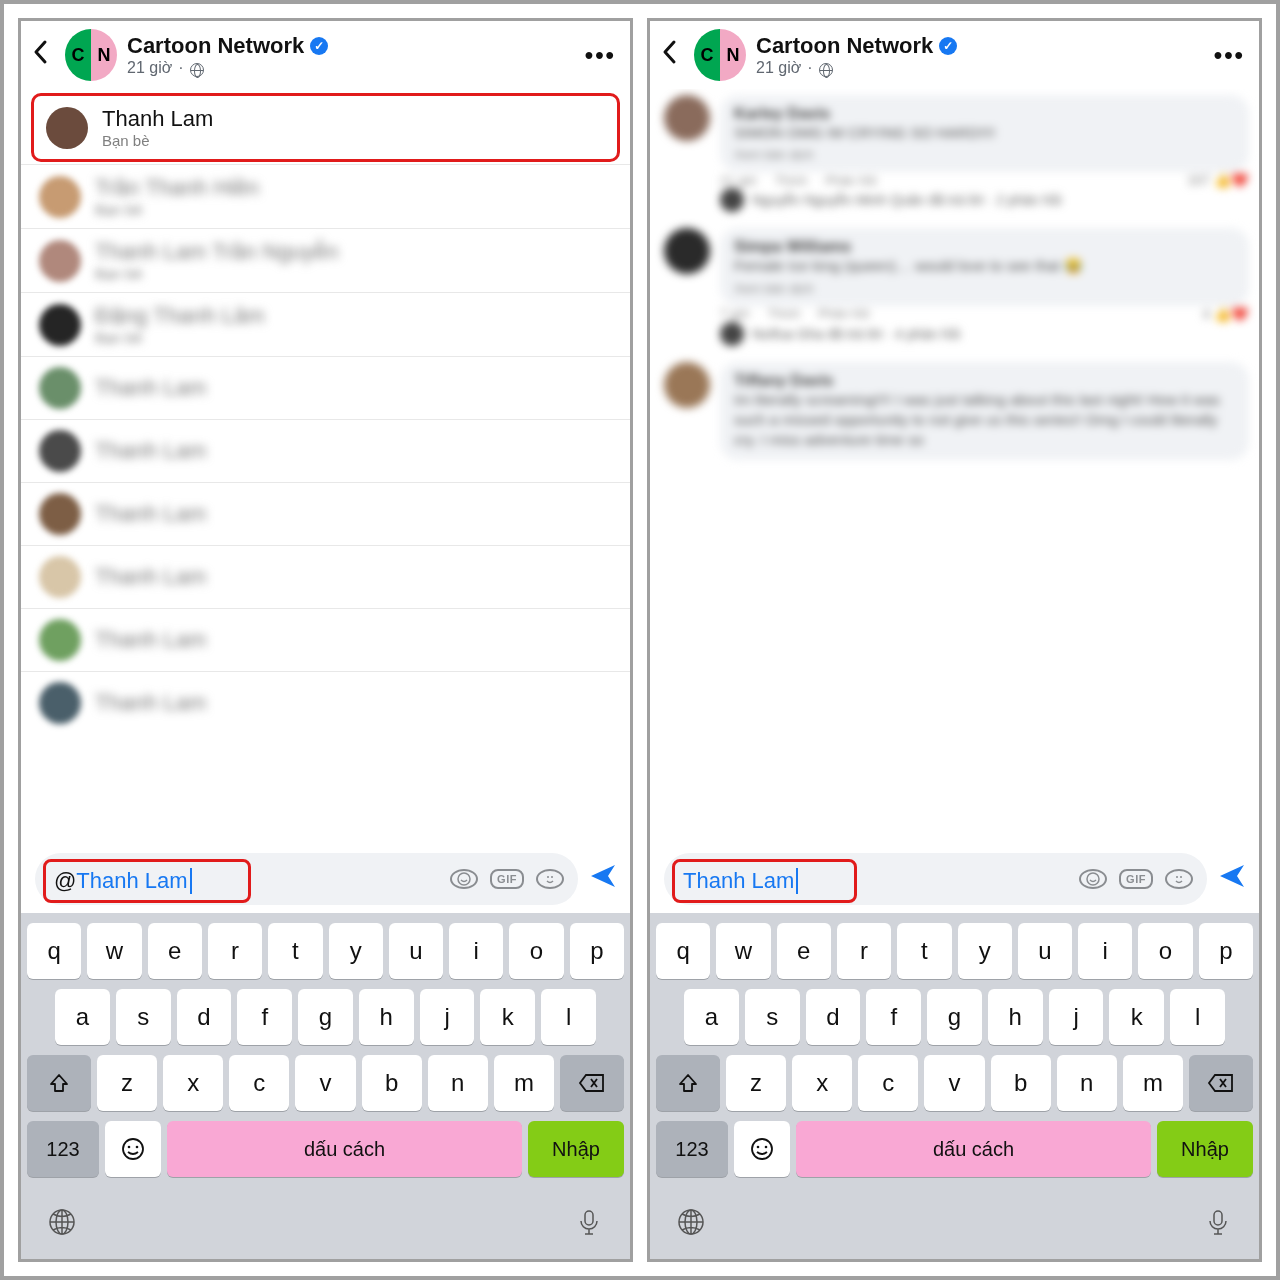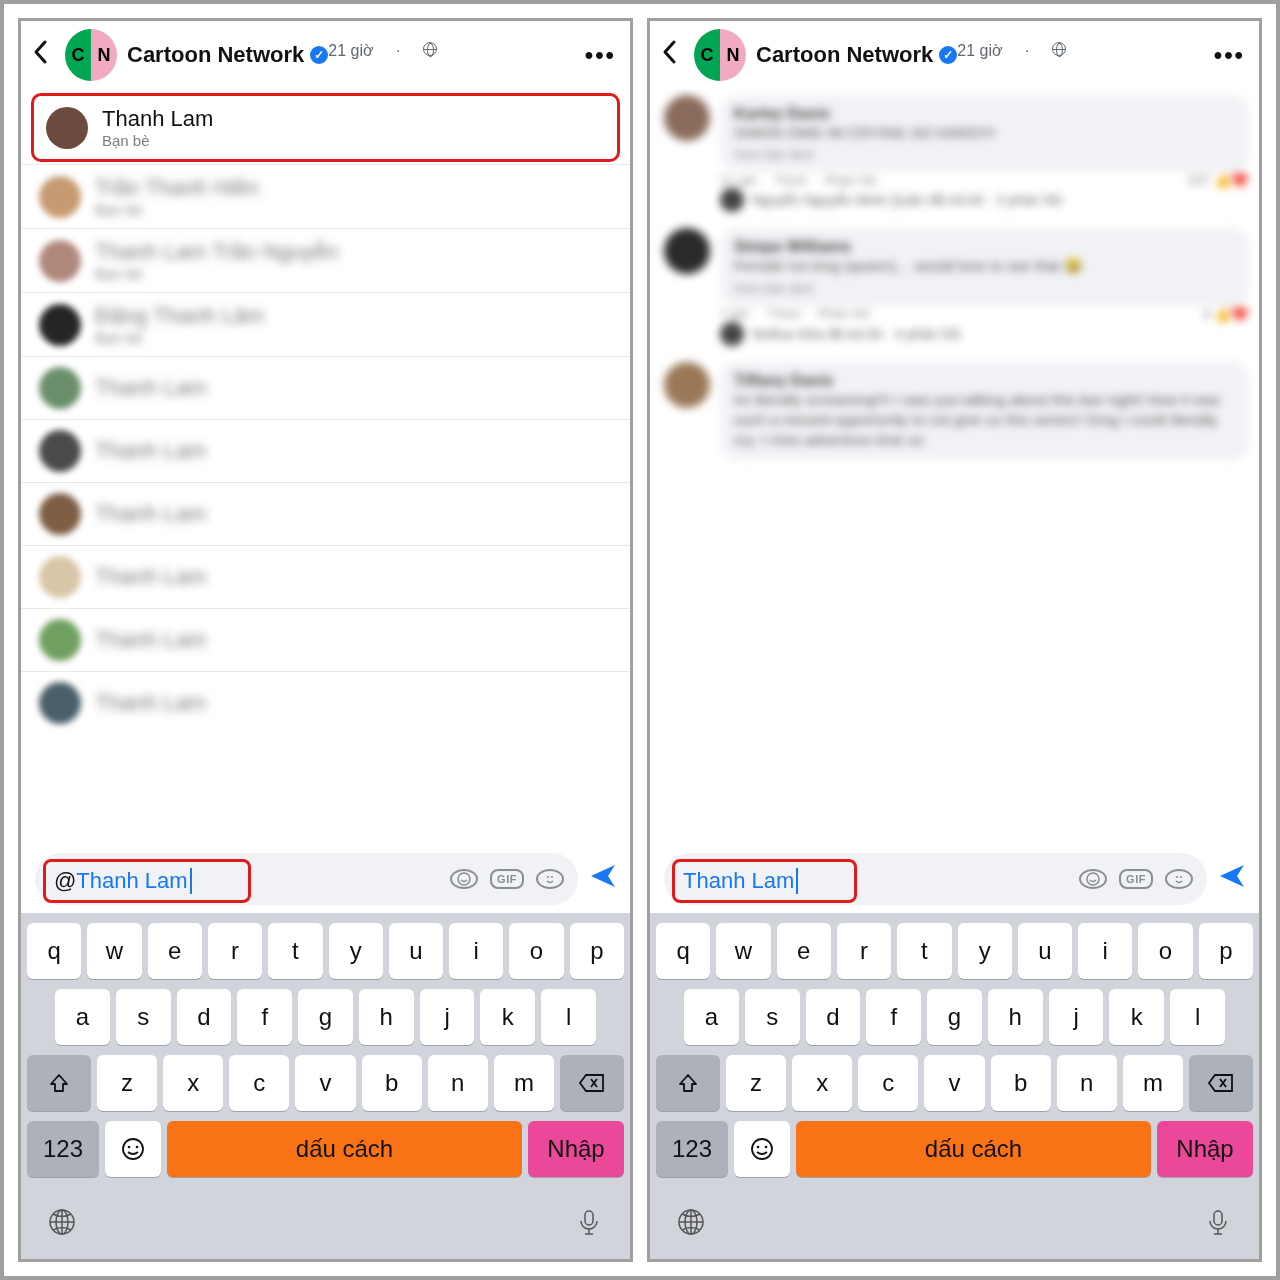--- a/index.html
+++ b/index.html
@@ -7,24 +7,24 @@
   .canvas { width: 1280px; height: 1280px; padding: 14px; border: 4px solid #a0a0a0; }
   .panels { display: flex; gap: 14px; width: 100%; height: 100%; }
   .panel { flex: 1; height: 100%; border: 3px solid #a0a0a0; background: #fff; display: flex; flex-direction: column; position: relative; overflow: hidden; }
 
   .header { display: flex; align-items: center; padding: 8px 14px 8px 10px; }
   .back { width: 28px; font-size: 28px; font-weight: 600; color: #111; }
   .avatar-cn { width: 52px; height: 52px; border-radius: 50%; overflow: hidden; display: flex; margin: 0 10px 0 6px; }
   .avatar-cn .lh { flex: 1; background: #00a651; display:flex; align-items:center; justify-content:center; }
   .avatar-cn .rh { flex: 1; background: #f2a9c4; display:flex; align-items:center; justify-content:center; }
   .avatar-cn span { font-weight: 900; font-size: 18px; color: #000; }
-  .htitles { flex: 1; display:flex; }
+  .htitles { flex: 1; display:flex; flex-direction:column; }
   .pg-name { display:flex; align-items:center; gap:6px; font-size: 22px; font-weight: 700; color:#111; }
   .verified { width:18px; height:18px; border-radius:50%; background:#1778f2; color:#fff; display:inline-flex; align-items:center; justify-content:center; font-size:12px; font-weight:900; }
-  .sub { font-size: 16px; color:#606770; display:flex; align-items:flex-start; gap:22px; }
+  .sub { font-size: 16px; color:#606770; display:flex; align-items:flex-end; gap:6px; }
   .globe-ico { width:14px; height:14px; border:1.5px solid #606770; border-radius:50%; position:relative; }
   .globe-ico:before { content:""; position:absolute; width:100%; height:0; border-top:1px solid #606770; top:50%; left:0; }
   .globe-ico:after { content:""; position:absolute; width:40%; height:100%; border:1px solid #606770; border-radius:50%; left:30%; top:0; }
   .more { font-size: 24px; letter-spacing: 2px; color:#111; font-weight:900; }
 
   .content { flex: 1; overflow: hidden; position: relative; }
   .suggest-list { overflow-y: hidden; height: 100%; }
   .sg { display:flex; align-items:center; gap:14px; padding: 10px 16px 10px 18px; border-top: 1px solid #e8e8e8; }
   .sg:first-child { border-top: none; }
   .sg .av { width:42px; height:42px; border-radius:50%; background:#8a7a6a; }
@@ -61,25 +61,25 @@
   .ib-icons .gif{ border-radius:8px; width:34px; font-size:11px; letter-spacing:0.5px;}
   .send { color:#1778f2; font-size:30px; }
 
   .keyboard { background:#d1d4da; padding: 10px 6px 6px; }
   .krow { display:flex; gap:6px; margin-bottom:10px; justify-content:center; }
   .key { flex:1; background:#fff; border-radius:6px; height:56px; display:flex; align-items:center; justify-content:center; font-size:24px; color:#111; box-shadow: 0 1px 0 #9ea2a8; }
   .krow.r2 { padding: 0 28px; }
   .key.special { background:#adb2ba; }
   .key.shift, .key.bksp { flex: 0 0 64px; }
   .key.bksp svg{ width:28px; height:22px;}
-  .krow.r4 .key { font-size:24px;text-align:right; }
+  .krow.r4 .key { font-size:20px;text-align:right; }
   .key.k123{ flex:0 0 72px; background:#adb2ba; font-size:18px;}
   .key.emoji{ flex:0 0 56px; background:#fff;}
-  .key.space{ flex:1; background:#f97316; }
-  .key.enter{ flex:0 0 96px; background:#ec4899; font-size:20px;}
+  .key.space{ flex:1; background:#f9a8d4; }
+  .key.enter{ flex:0 0 96px; background:#84cc16; font-size:20px;}
 
   .bottom-bar { display:flex; justify-content:space-between; align-items:center; padding: 14px 26px 18px; background:#d1d4da;}
   .bb-ico { color:#555; }
   .bb-ico svg{ width:30px; height:30px; stroke:#555; fill:none; stroke-width:1.5;}
 </style>
 </head>
 <body>
 
 <div class="canvas">
   <div class="panels">

